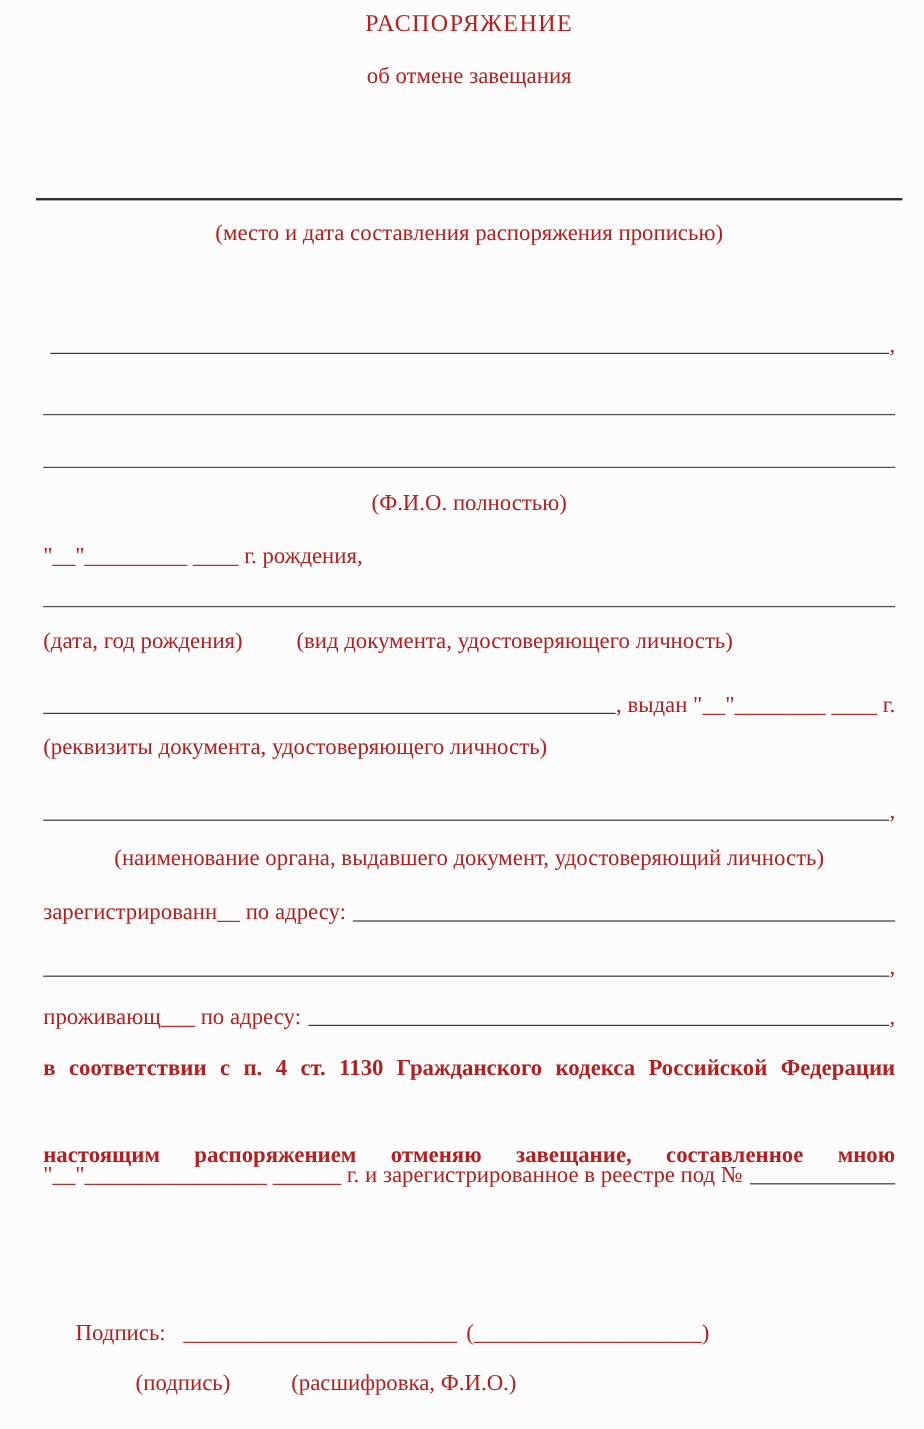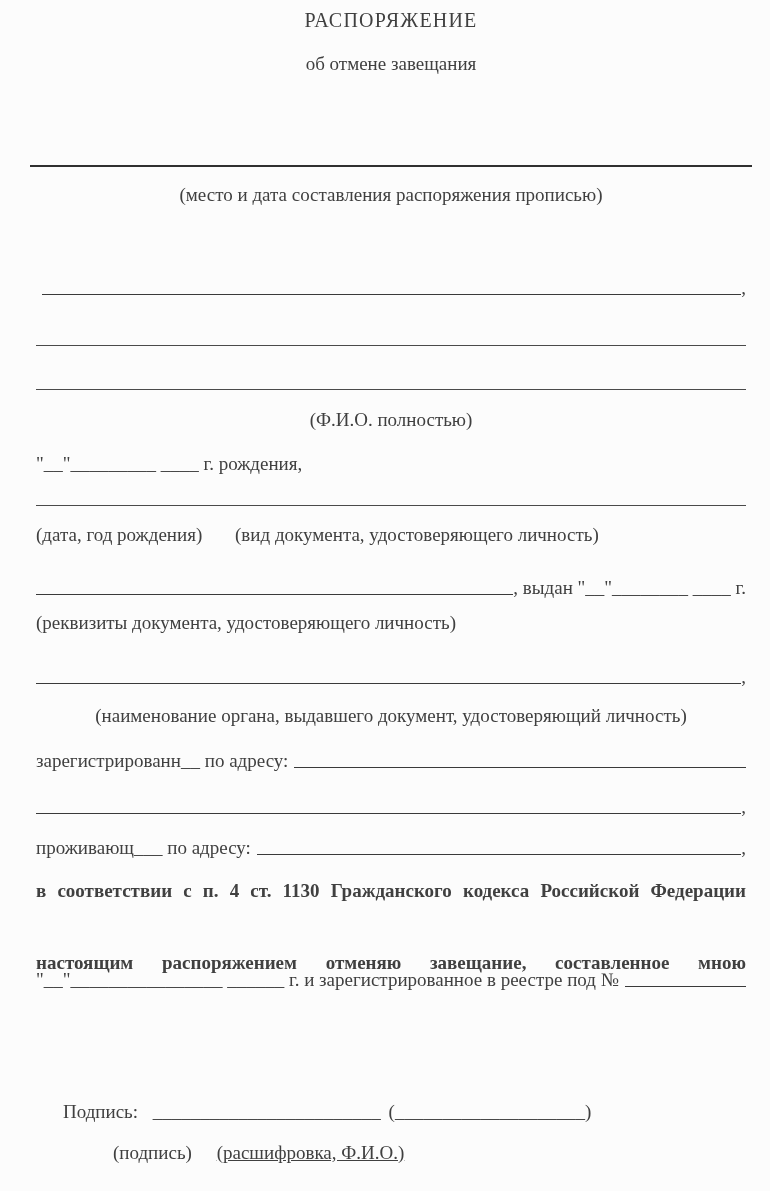--- a/index.html
+++ b/index.html
@@ -7,21 +7,21 @@
     padding: 0;
     background: #ffffff;
   }
   .page {
     position: relative;
     width: 770px;
     height: 1191px;
     background: #fcfcfc;
     font-family: "Liberation Serif", "DejaVu Serif", serif;
     font-size: 19px;
-    color: #404040;
+    color: #b91c1c;
     overflow: hidden;
   }
   .row {
     position: absolute;
     left: 36px;
     right: 24px;
     line-height: 22px;
     white-space: nowrap;
   }
   .row.center {
@@ -55,22 +55,22 @@
     right: 24px;
     height: 0;
     border-top: 1.5px solid #4a4a4a;
   }
   .title {
     font-size: 20px;
     letter-spacing: 1.2px;
   }
   .ml10 { margin-left: 10px; }
   .ml12 { margin-left: 3px; }
-  .ml28 { margin-left: 28px; }
-  .ml38 { margin-left: 20px; text-decoration: underline; }
+  .ml28 { margin-left: 40px; }
+  .ml38 { margin-left: 46px; }
 </style>
 </head>
 <body>
 
 <div class="page">
 
   <div class="row center title" style="top:9px">РАСПОРЯЖЕНИЕ</div>
   <div class="row center" style="top:53px">об отмене завещания</div>
 
   <div class="hr" style="top:165px; left:30px; right:18px;"></div>

